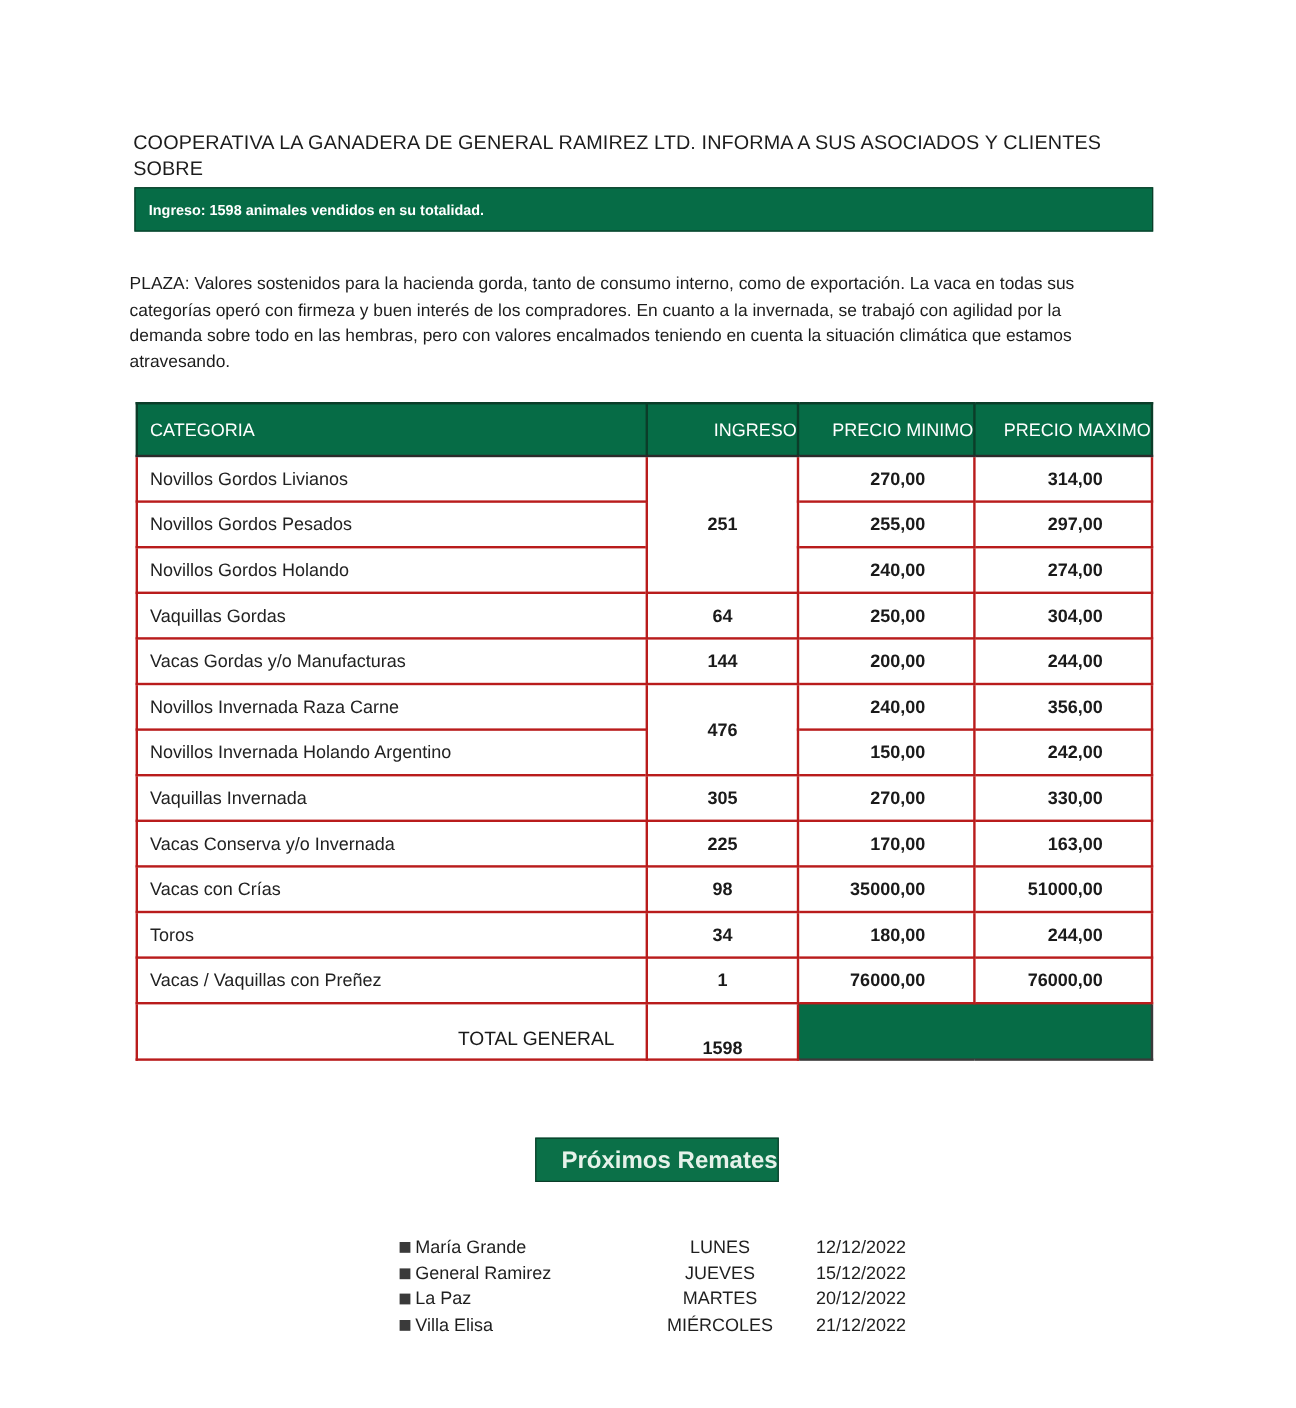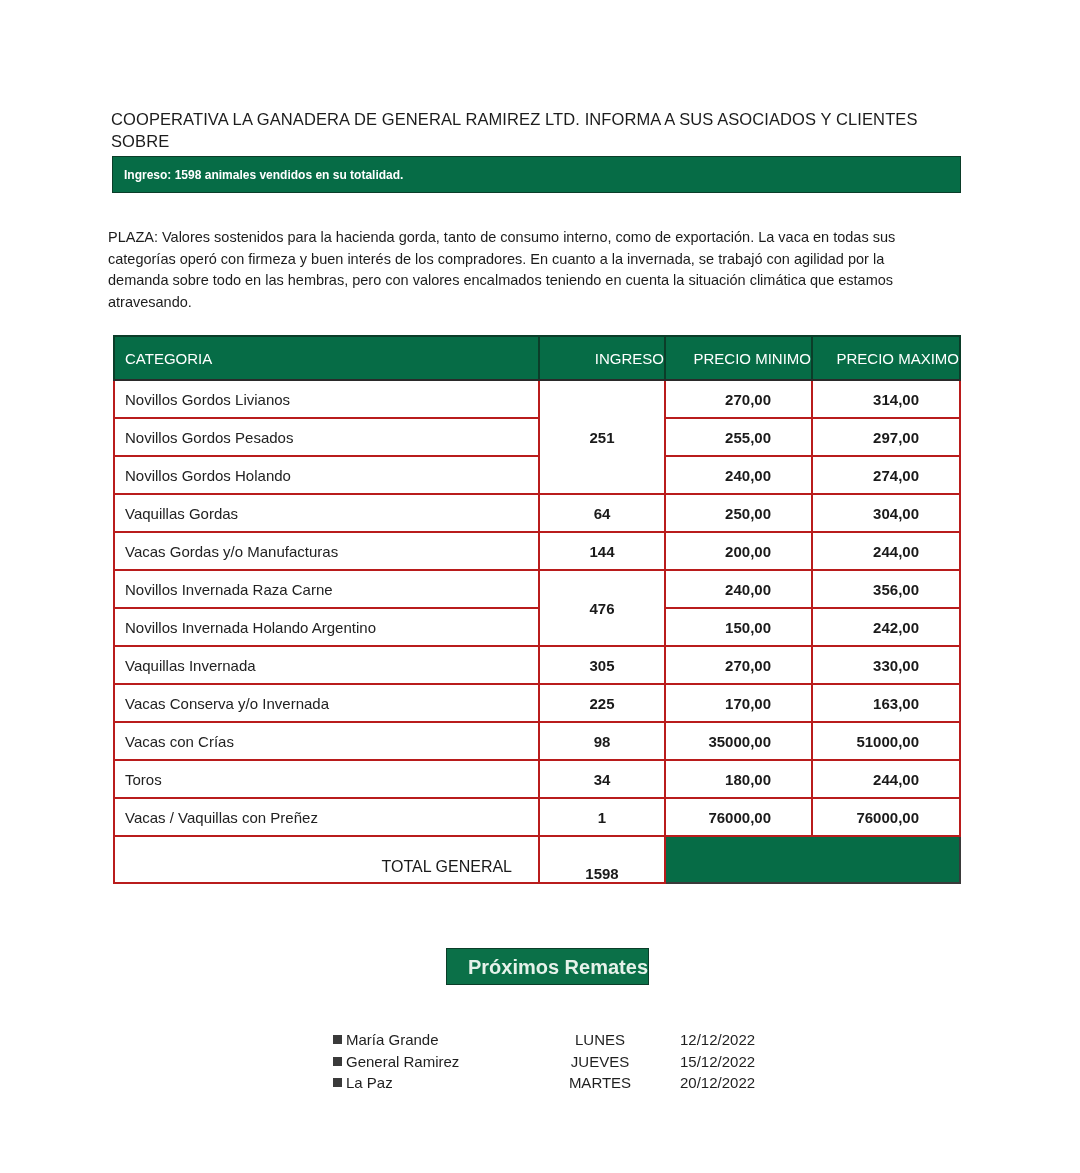--- a/index.html
+++ b/index.html
@@ -184,15 +184,21 @@
       <span class="sched-place">General Ramirez</span>
       <span class="sched-day">JUEVES</span>
       <span class="sched-date">15/12/2022</span>
     </div>
     <div class="sched-row">
       <span class="sched-bullet"></span>
       <span class="sched-place">La Paz</span>
       <span class="sched-day">MARTES</span>
       <span class="sched-date">20/12/2022</span>
     </div>
+    <div class="sched-row">
+      <span class="sched-bullet"></span>
+      <span class="sched-place">Villa Elisa</span>
+      <span class="sched-day">MIÉRCOLES</span>
+      <span class="sched-date">21/12/2022</span>
+    </div>
   </div>
 
 </div>
 
 </body></html>

